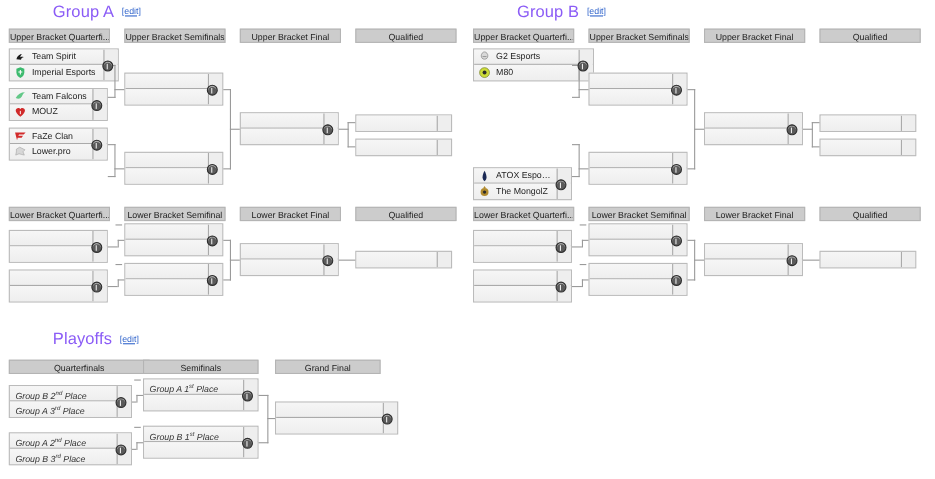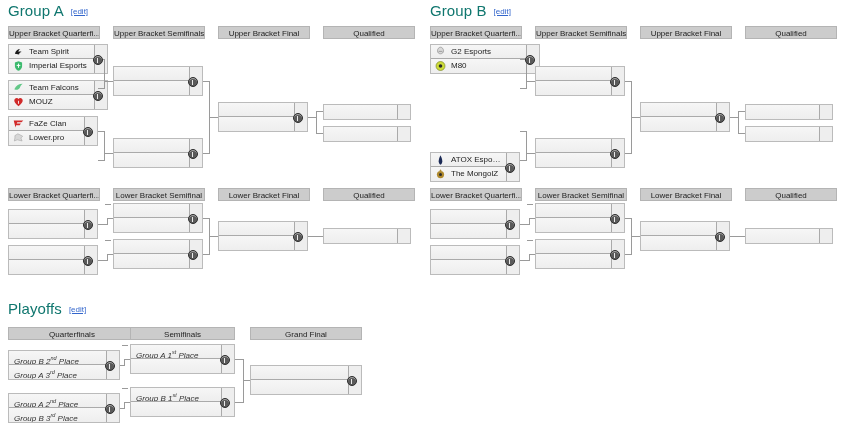--- a/index.html
+++ b/index.html
@@ -10,22 +10,22 @@
     font-size:8px;
     color:#202122;
     overflow:hidden;
     position:relative;
   }
   .stage{position:absolute;left:0;top:0;width:850px;height:435px;}
 
   
   .sec-head{position:absolute;white-space:nowrap;}
   .sec-head .h2{
-    font-size:15px;font-weight:400;color:#0f766e;
-    letter-spacing:.1px;display:inline-block;vertical-align:baseline;
+    font-size:15px;font-weight:400;color:#8b5cf6;
+    letter-spacing:.1px;display:inline-block;vertical-align:baseline;margin-left:40px;
   }
   .sec-head .edit{
     font-size:8px;color:#3366cc;display:inline-block;
     margin-left:7px;vertical-align:baseline;position:relative;top:-2px;
   }
 
   
   .rhead{
     position:absolute;height:13px;line-height:13px;
     background:#cccccc;border:1px solid #b4b4b4;
@@ -99,21 +99,21 @@
       <div class="opp last">
         <span class="logo"><svg viewBox="0 0 20 20" width="13" height="12">
             <path d="M10 2l6 2v6c0 4-3 7-6 8-3-1-6-4-6-8V4z" fill="#3cba6e"></path>
             <path d="M10 6v7M7 9h6" stroke="#fff" stroke-width="1.6"></path>
           </svg></span>
         <span class="name">Imperial Esports</span>
       </div>
       <div class="scorecol"></div>
       <div class="badge"></div>
     </div>
-    <div class="match" style="left: 8px; top: 80px; width: 100px;">
+    <div class="match" style="left: 8px; top: 80px; width: 90px;">
       <div class="opp">
         <span class="logo"><svg viewBox="0 0 20 20" width="13" height="12">
             <path d="M3 12c3-6 8-9 14-9 -3 2 -4 5 -5 7 -2 3 -5 4 -9 2z" fill="#63c888"></path>
           </svg></span>
         <span class="name">Team Falcons</span>
       </div>
       <div class="opp last">
         <span class="logo"><svg viewBox="0 0 20 20" width="13" height="12">
             <path d="M10 17C5 13 3 10 3 7.5 3 5 5 3.5 7 3.5c1.4 0 2.4.8 3 1.7.6-.9 1.6-1.7 3-1.7 2 0 4 1.5 4 4C17 10 15 13 10 17z" fill="#d02a2a"></path>
             <path d="M10 8v5" stroke="#fff" stroke-width="1.4"></path>
@@ -438,21 +438,21 @@
     <div class="ln lnv" style="left: 529px; top: 254px; width: 1px; height: 7px;"></div>
     <div class="ln lnh" style="left: 527px; top: 240px; width: 6px; height: 1px;"></div>
     <div class="ln lnh" style="left: 625px; top: 218px; width: 7px; height: 1px;"></div>
     <div class="ln lnh" style="left: 625px; top: 254px; width: 7px; height: 1px;"></div>
     <div class="ln lnv" style="left: 631px; top: 218px; width: 1px; height: 37px;"></div>
     <div class="ln lnh" style="left: 631px; top: 236px; width: 9px; height: 1px;"></div>
     <div class="ln lnh" style="left: 730px; top: 236px; width: 15px; height: 1px;"></div>
     <div class="sec-head" style="left: 8px; top: 300px;"><span class="h2">Playoffs</span><a class="edit" href="#">[edit]</a></div>
     <div class="rhead" style="left: 8px; top: 327px; width: 128px;">Quarterfinals</div>
     <div class="rhead" style="left: 130px; top: 327px; width: 105px;">Semifinals</div>
-    <div class="rhead" style="left: 250px; top: 327px; width: 112px;">Grand Final</div>
+    <div class="rhead" style="left: 250px; top: 327px; width: 96px;">Grand Final</div>
     <div class="match placeholder" style="left: 8px; top: 350px; width: 112px;">
       <div class="opp">
         <span class="name">Group B 2<sup style="font-size:5.5px">nd</sup> Place</span>
       </div>
       <div class="opp last">
         <span class="name">Group A 3<sup style="font-size:5.5px">rd</sup> Place</span>
       </div>
       <div class="scorecol"></div>
       <div class="badge"></div>
     </div>

